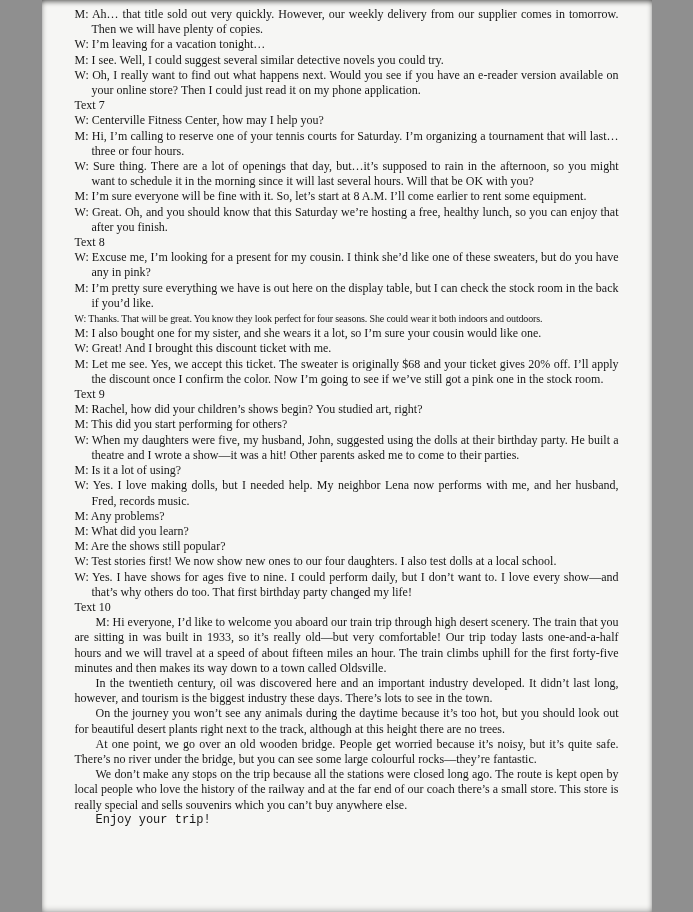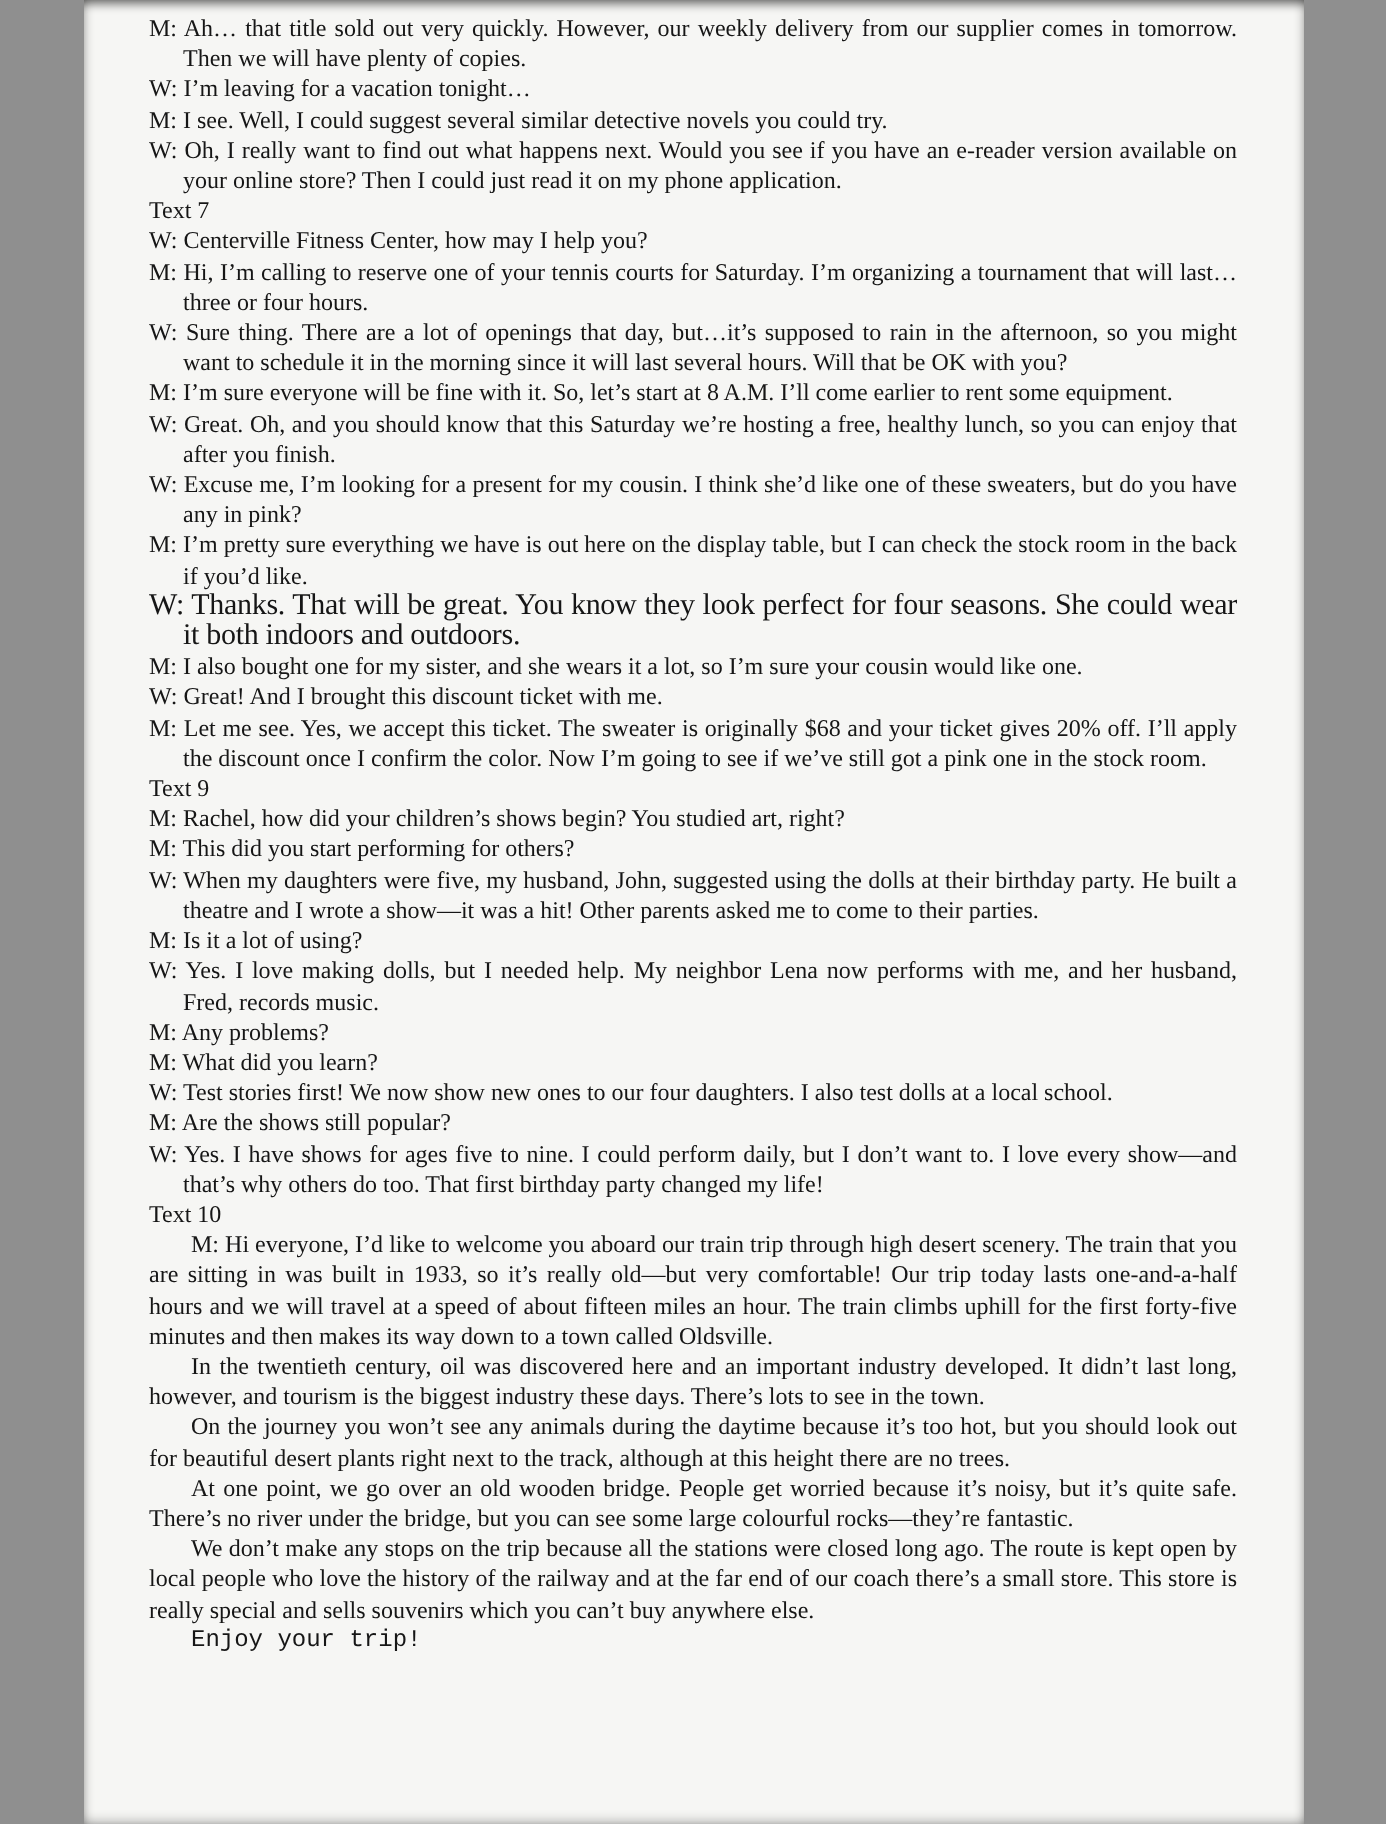--- a/index.html
+++ b/index.html
@@ -34,21 +34,21 @@
   }
   .turn {
     padding-left: 17px;
     text-indent: -17px;
     text-align: justify;
   }
   .turn .speaker {
     white-space: pre;
   }
   .turn.condensed {
-    font-size: 15px;
+    font-size: 10px;
     letter-spacing: -0.15px;
   }
   .para {
     text-indent: 21px;
     text-align: justify;
   }
   .para.closing {
     text-align: left;
     font-family: Liberation Mono, monospace;
   }
@@ -61,36 +61,37 @@
       <div class="turn"><span class="speaker">M:</span><span class="turn-text"> Ah… that title sold out very quickly. However, our weekly delivery from our supplier comes in tomorrow. Then we will have plenty of copies.</span></div>
       <div class="turn"><span class="speaker">W:</span><span class="turn-text"> I’m leaving for a vacation tonight…</span></div>
       <div class="turn"><span class="speaker">M:</span><span class="turn-text"> I see. Well, I could suggest several similar detective novels you could try.</span></div>
       <div class="turn"><span class="speaker">W:</span><span class="turn-text"> Oh, I really want to find out what happens next. Would you see if you have an e-reader version available on your online store? Then I could just read it on my phone application.</span></div>
       <div class="heading">Text 7</div>
       <div class="turn"><span class="speaker">W:</span><span class="turn-text"> Centerville Fitness Center, how may I help you?</span></div>
       <div class="turn"><span class="speaker">M:</span><span class="turn-text"> Hi, I’m calling to reserve one of your tennis courts for Saturday. I’m organizing a tournament that will last… three or four hours.</span></div>
       <div class="turn"><span class="speaker">W:</span><span class="turn-text"> Sure thing. There are a lot of openings that day, but…it’s supposed to rain in the afternoon, so you might want to schedule it in the morning since it will last several hours. Will that be OK with you?</span></div>
       <div class="turn"><span class="speaker">M:</span><span class="turn-text"> I’m sure everyone will be fine with it. So, let’s start at 8 A.M. I’ll come earlier to rent some equipment.</span></div>
       <div class="turn"><span class="speaker">W:</span><span class="turn-text"> Great. Oh, and you should know that this Saturday we’re hosting a free, healthy lunch, so you can enjoy that after you finish.</span></div>
+      <div class="heading">Text 8</div>
       <div class="turn"><span class="speaker">W:</span><span class="turn-text"> Excuse me, I’m looking for a present for my cousin. I think she’d like one of these sweaters, but do you have any in pink?</span></div>
       <div class="turn"><span class="speaker">M:</span><span class="turn-text"> I’m pretty sure everything we have is out here on the display table, but I can check the stock room in the back if you’d like.</span></div>
       <div class="turn condensed"><span class="speaker">W:</span><span class="turn-text"> Thanks. That will be great. You know they look perfect for four seasons. She could wear it both indoors and outdoors.</span></div>
       <div class="turn"><span class="speaker">M:</span><span class="turn-text"> I also bought one for my sister, and she wears it a lot, so I’m sure your cousin would like one.</span></div>
       <div class="turn"><span class="speaker">W:</span><span class="turn-text"> Great! And I brought this discount ticket with me.</span></div>
       <div class="turn"><span class="speaker">M:</span><span class="turn-text"> Let me see. Yes, we accept this ticket. The sweater is originally $68 and your ticket gives 20% off. I’ll apply the discount once I confirm the color. Now I’m going to see if we’ve still got a pink one in the stock room.</span></div>
       <div class="heading">Text 9</div>
       <div class="turn"><span class="speaker">M:</span><span class="turn-text"> Rachel, how did your children’s shows begin? You studied art, right?</span></div>
       <div class="turn"><span class="speaker">M:</span><span class="turn-text"> This did you start performing for others?</span></div>
       <div class="turn"><span class="speaker">W:</span><span class="turn-text"> When my daughters were five, my husband, John, suggested using the dolls at their birthday party. He built a theatre and I wrote a show—it was a hit! Other parents asked me to come to their parties.</span></div>
       <div class="turn"><span class="speaker">M:</span><span class="turn-text"> Is it a lot of using?</span></div>
       <div class="turn"><span class="speaker">W:</span><span class="turn-text"> Yes. I love making dolls, but I needed help. My neighbor Lena now performs with me, and her husband, Fred, records music.</span></div>
       <div class="turn"><span class="speaker">M:</span><span class="turn-text"> Any problems?</span></div>
       <div class="turn"><span class="speaker">M:</span><span class="turn-text"> What did you learn?</span></div>
+      <div class="turn"><span class="speaker">M:</span><span class="turn-text"> Are the shows still popular?</span></div>
       <div class="turn"><span class="speaker">W:</span><span class="turn-text"> Test stories first! We now show new ones to our four daughters. I also test dolls at a local school.</span></div>
-      <div class="turn"><span class="speaker">M:</span><span class="turn-text"> Are the shows still popular?</span></div>
       <div class="turn"><span class="speaker">W:</span><span class="turn-text"> Yes. I have shows for ages five to nine. I could perform daily, but I don’t want to. I love every show—and that’s why others do too. That first birthday party changed my life!</span></div>
       <div class="heading">Text 10</div>
       <div class="para">M: Hi everyone, I’d like to welcome you aboard our train trip through high desert scenery. The train that you are sitting in was built in 1933, so it’s really old—but very comfortable! Our trip today lasts one-and-a-half hours and we will travel at a speed of about fifteen miles an hour. The train climbs uphill for the first forty-five minutes and then makes its way down to a town called Oldsville.</div>
       <div class="para">In the twentieth century, oil was discovered here and an important industry developed. It didn’t last long, however, and tourism is the biggest industry these days. There’s lots to see in the town.</div>
       <div class="para">On the journey you won’t see any animals during the daytime because it’s too hot, but you should look out for beautiful desert plants right next to the track, although at this height there are no trees.</div>
       <div class="para">At one point, we go over an old wooden bridge. People get worried because it’s noisy, but it’s quite safe. There’s no river under the bridge, but you can see some large colourful rocks—they’re fantastic.</div>
       <div class="para">We don’t make any stops on the trip because all the stations were closed long ago. The route is kept open by local people who love the history of the railway and at the far end of our coach there’s a small store. This store is really special and sells souvenirs which you can’t buy anywhere else.</div>
       <div class="para closing">Enjoy your trip!</div>
     </div>
 </div>

